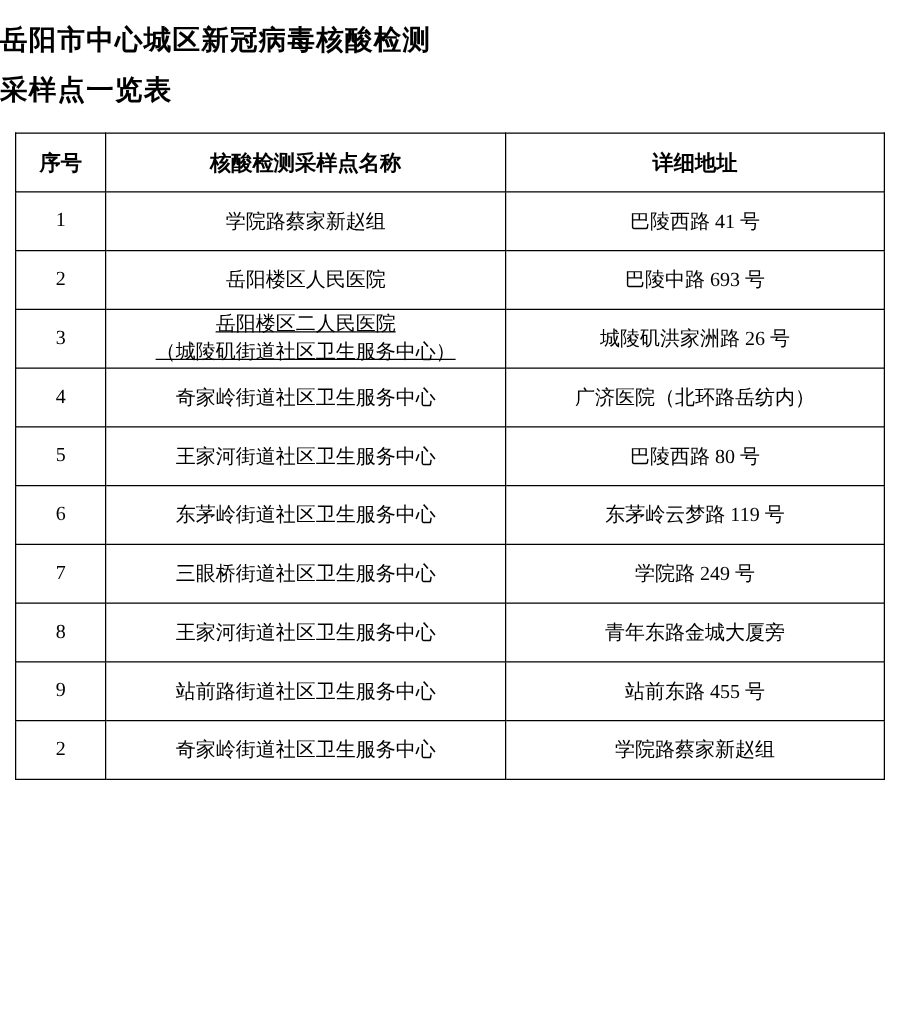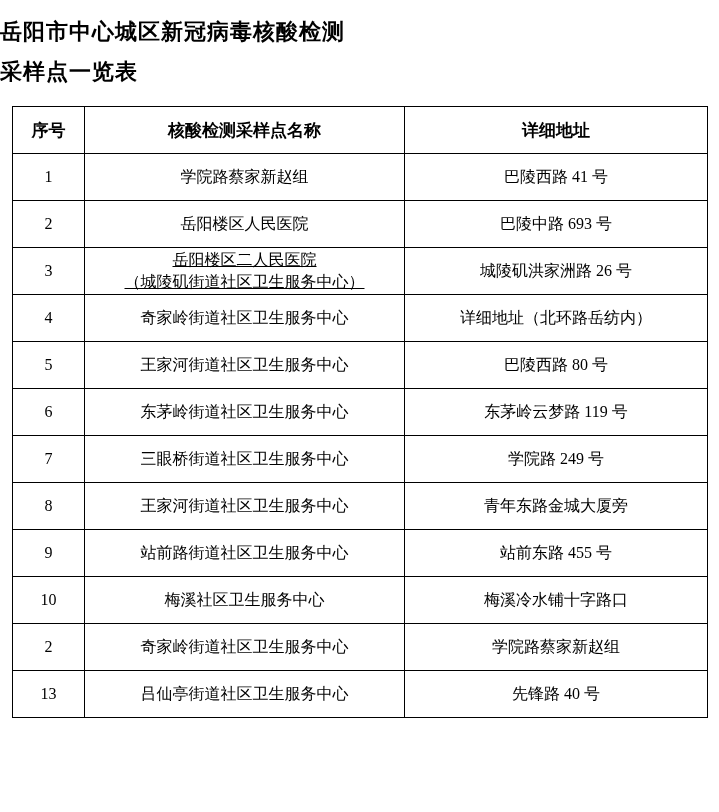--- a/index.html
+++ b/index.html
@@ -109,21 +109,21 @@
           <td>3</td>
           <td class="two-line">
             <span>岳阳楼区二人民医院</span>
             <span>（城陵矶街道社区卫生服务中心）</span>
           </td>
           <td>城陵矶洪家洲路 26 号</td>
         </tr>
         <tr>
           <td>4</td>
           <td>奇家岭街道社区卫生服务中心</td>
-          <td>详细地址（北环路岳纺内）</td>
+          <td>广济医院（北环路岳纺内）</td>
         </tr>
         <tr>
           <td>5</td>
           <td>王家河街道社区卫生服务中心</td>
           <td>巴陵西路 80 号</td>
         </tr>
         <tr>
           <td>6</td>
           <td>东茅岭街道社区卫生服务中心</td>
           <td>东茅岭云梦路 119 号</td>
@@ -137,31 +137,21 @@
           <td>8</td>
           <td>王家河街道社区卫生服务中心</td>
           <td>青年东路金城大厦旁</td>
         </tr>
         <tr>
           <td>9</td>
           <td>站前路街道社区卫生服务中心</td>
           <td>站前东路 455 号</td>
         </tr>
         <tr>
-          <td>10</td>
-          <td>梅溪社区卫生服务中心</td>
-          <td>梅溪冷水铺十字路口</td>
-        </tr>
-        <tr>
           <td>2</td>
           <td>奇家岭街道社区卫生服务中心</td>
           <td>学院路蔡家新赵组</td>
-        </tr>
-        <tr>
-          <td>13</td>
-          <td>吕仙亭街道社区卫生服务中心</td>
-          <td>先锋路 40 号</td>
         </tr>
       </tbody>
     </table>
   </div>
 
 </div>
 
 </body></html>

